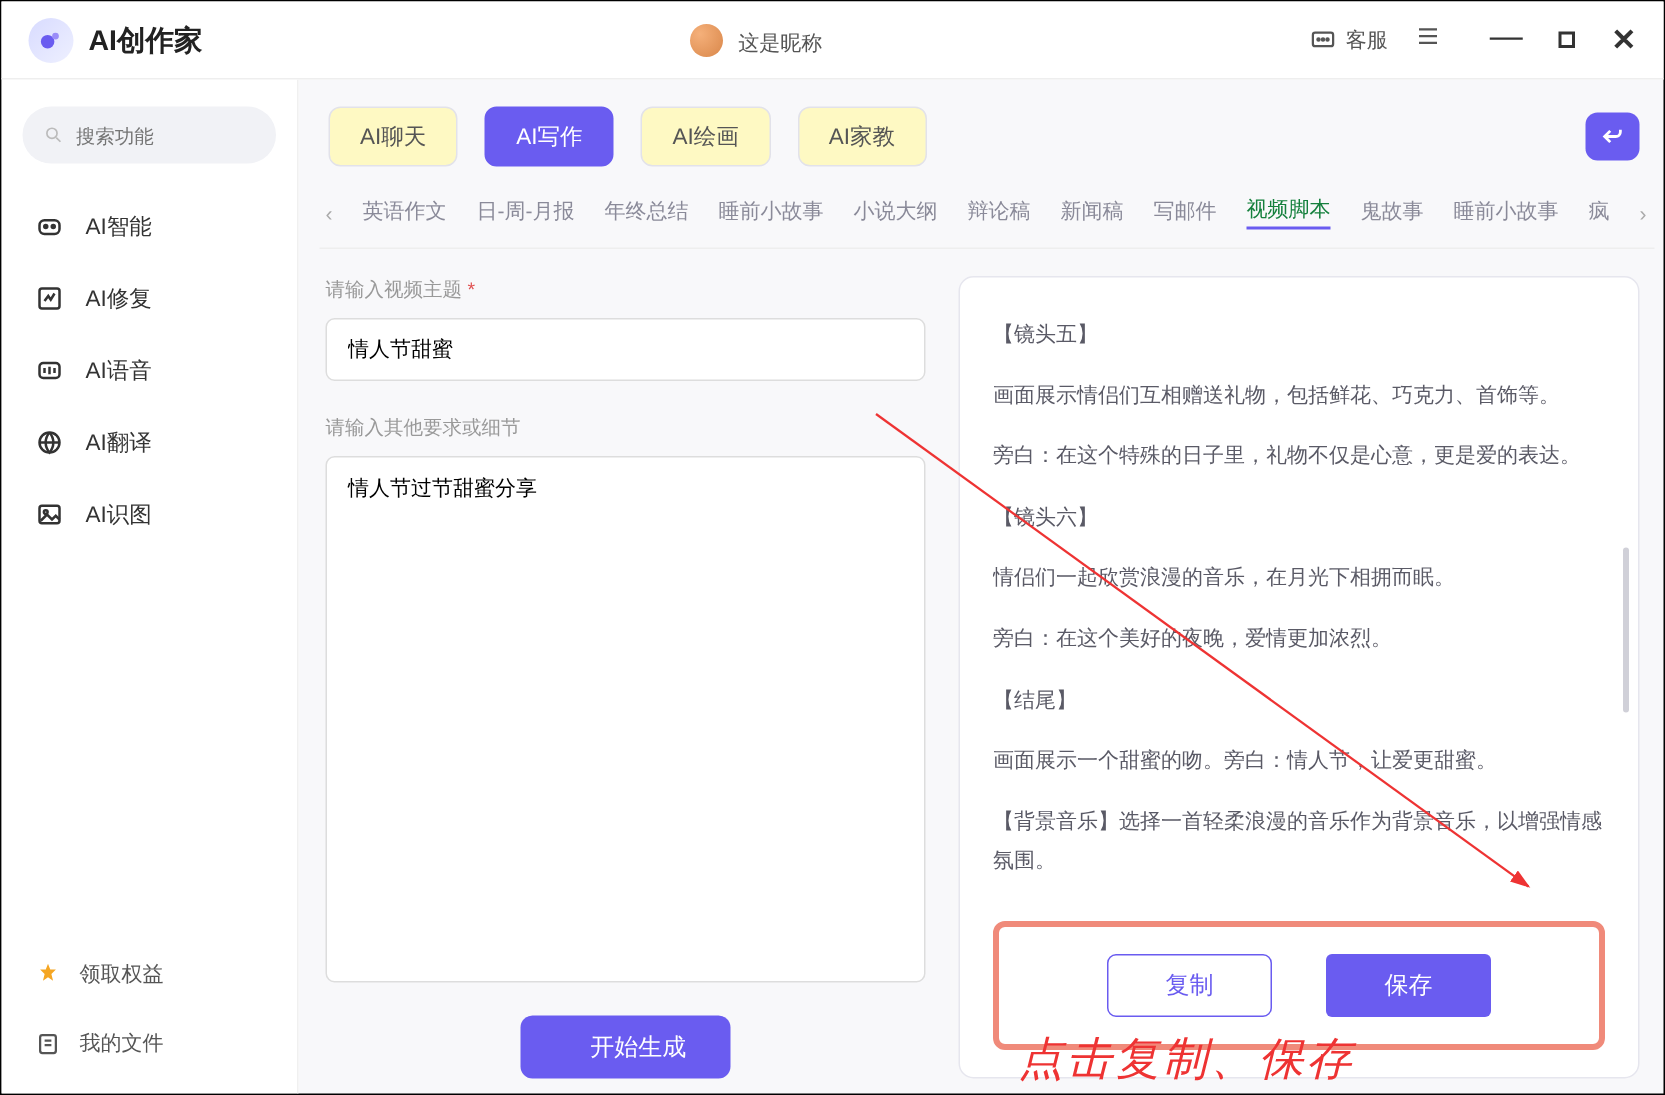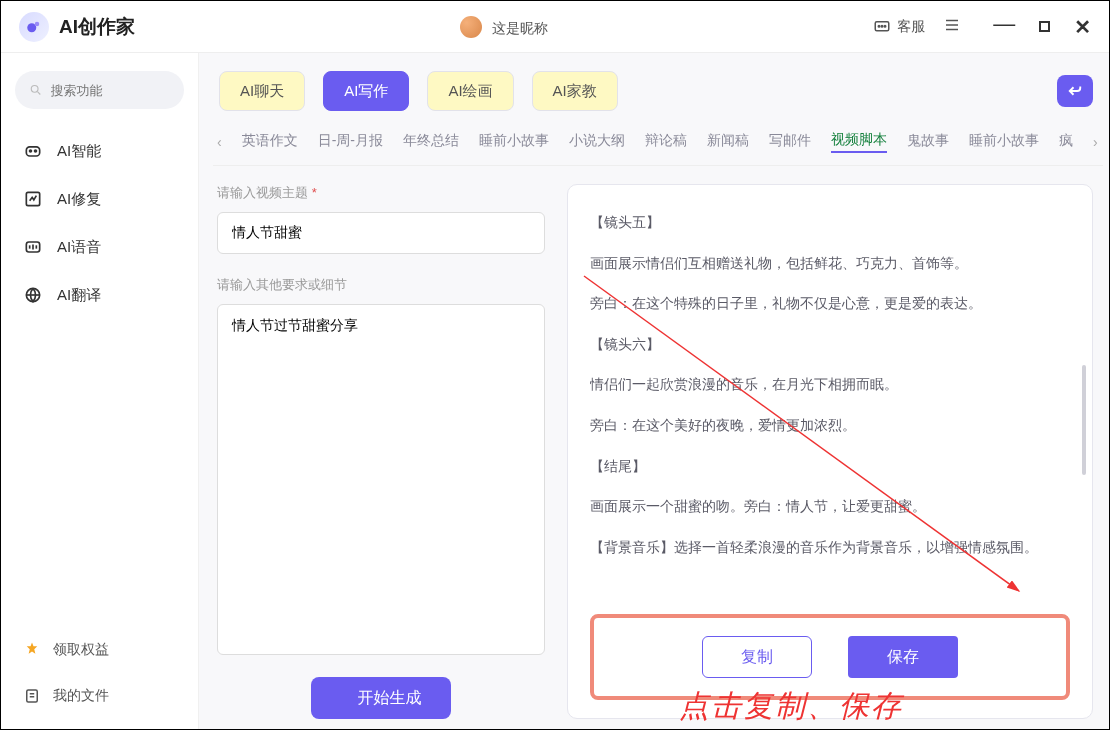--- a/index.html
+++ b/index.html
@@ -42,21 +42,21 @@
 .tab-btn.active{ background:#6a5cf0; color:#fff; border-color:#6a5cf0;}
 .return-btn{ margin-left:auto; width:36px; height:32px; border-radius:8px; background:#6a5cf0; display:flex; align-items:center; justify-content:center; margin-right:10px; cursor:pointer;}
 .return-btn svg{width:18px;height:18px; color:#fff;}
 
 .subtabs { display:flex; align-items:center; gap:20px; margin-top:20px; color:#8a8a99; font-size:14px; padding: 0 4px 12px 4px; border-bottom:1px solid #eee; position:relative;}
 .subtabs .arrow{ color:#aaa; cursor:pointer; font-size:14px;}
 .subtab{ cursor:pointer; white-space:nowrap; padding-bottom:2px;}
 .subtab.active{ color:#15803d; border-bottom:2px solid #6a5cf0;}
 
 .content { flex:1; display:flex; gap:22px; padding:18px 10px 10px 4px; overflow:hidden;}
-.left-col { width:328px; display:flex; flex-direction:column;}
+.left-col { width:400px; display:flex; flex-direction:column;}
 .field-label{ font-size:13px; color:#999; margin-bottom:10px;}
 .req{ color:#e05050;}
 .text-input{ height:42px; border:1px solid #ddd; border-radius:6px; padding:16px 14px; font-size:14px; outline:none; margin-bottom:22px; background:#fff;}
 .textarea{ flex:1; border:1px solid #ddd; border-radius:6px; padding:12px 14px; font-size:14px; outline:none; resize:none; background:#fff; min-height:280px;}
 .gen-btn{ margin:22px auto 0 auto; width:140px; height:42px; border:none; border-radius:8px; background:#6a5cf0; color:#fff; font-size:16px; cursor:pointer;padding-left:17px;}
 
 .right-col { flex:1; border:1px solid #e6e6ee; border-radius:10px; padding:24px 22px 18px 22px; display:flex; flex-direction:column; position:relative; background:#fff; overflow:hidden;}
 .output { flex:1; overflow-y:auto; font-size:14px; color:#5a5a66; line-height:1.9;}
 .output p{ margin-bottom:14px;}
 .actions-wrap{ border:4px solid #f08a7a; border-radius:8px; padding:18px 38px; display:flex; gap:36px; justify-content:center; margin-top:6px;}
@@ -144,20 +144,28 @@
           </svg>
         <span>AI语音</span>
       </div>
       <div class="nav-item">
         <svg viewBox="0 0 24 24" fill="none" stroke="#333" stroke-width="2">
             <circle cx="12" cy="12" r="8"></circle>
             <path d="M12 4 a12 12 0 0 1 0 16 a12 12 0 0 1 0 -16"></path>
             <line x1="4" y1="12" x2="20" y2="12"></line>
           </svg>
         <span>AI翻译</span>
+      </div>
+      <div class="nav-item">
+        <svg viewBox="0 0 24 24" fill="none" stroke="#333" stroke-width="2">
+            <rect x="4" y="5" width="16" height="14" rx="2"></rect>
+            <circle cx="9" cy="10" r="1.5"></circle>
+            <path d="M5 17 l5 -5 l4 4 l3 -3 l3 3"></path>
+          </svg>
+        <span>AI识图</span>
       </div>
       <div class="spacer"></div>
       <div class="bottom-item">
         <svg class="reward-icon" viewBox="0 0 24 24" fill="currentColor">
             <path d="M12 2 l2 5 l5 0 l-4 4 l1.5 6 L12 14 l-4.5 3 L9 11 l-4 -4 l5 0 Z"></path>
           </svg>
         <span>领取权益</span>
       </div>
       <div class="bottom-item">
         <svg viewBox="0 0 24 24" fill="none" stroke="#555" stroke-width="2">

